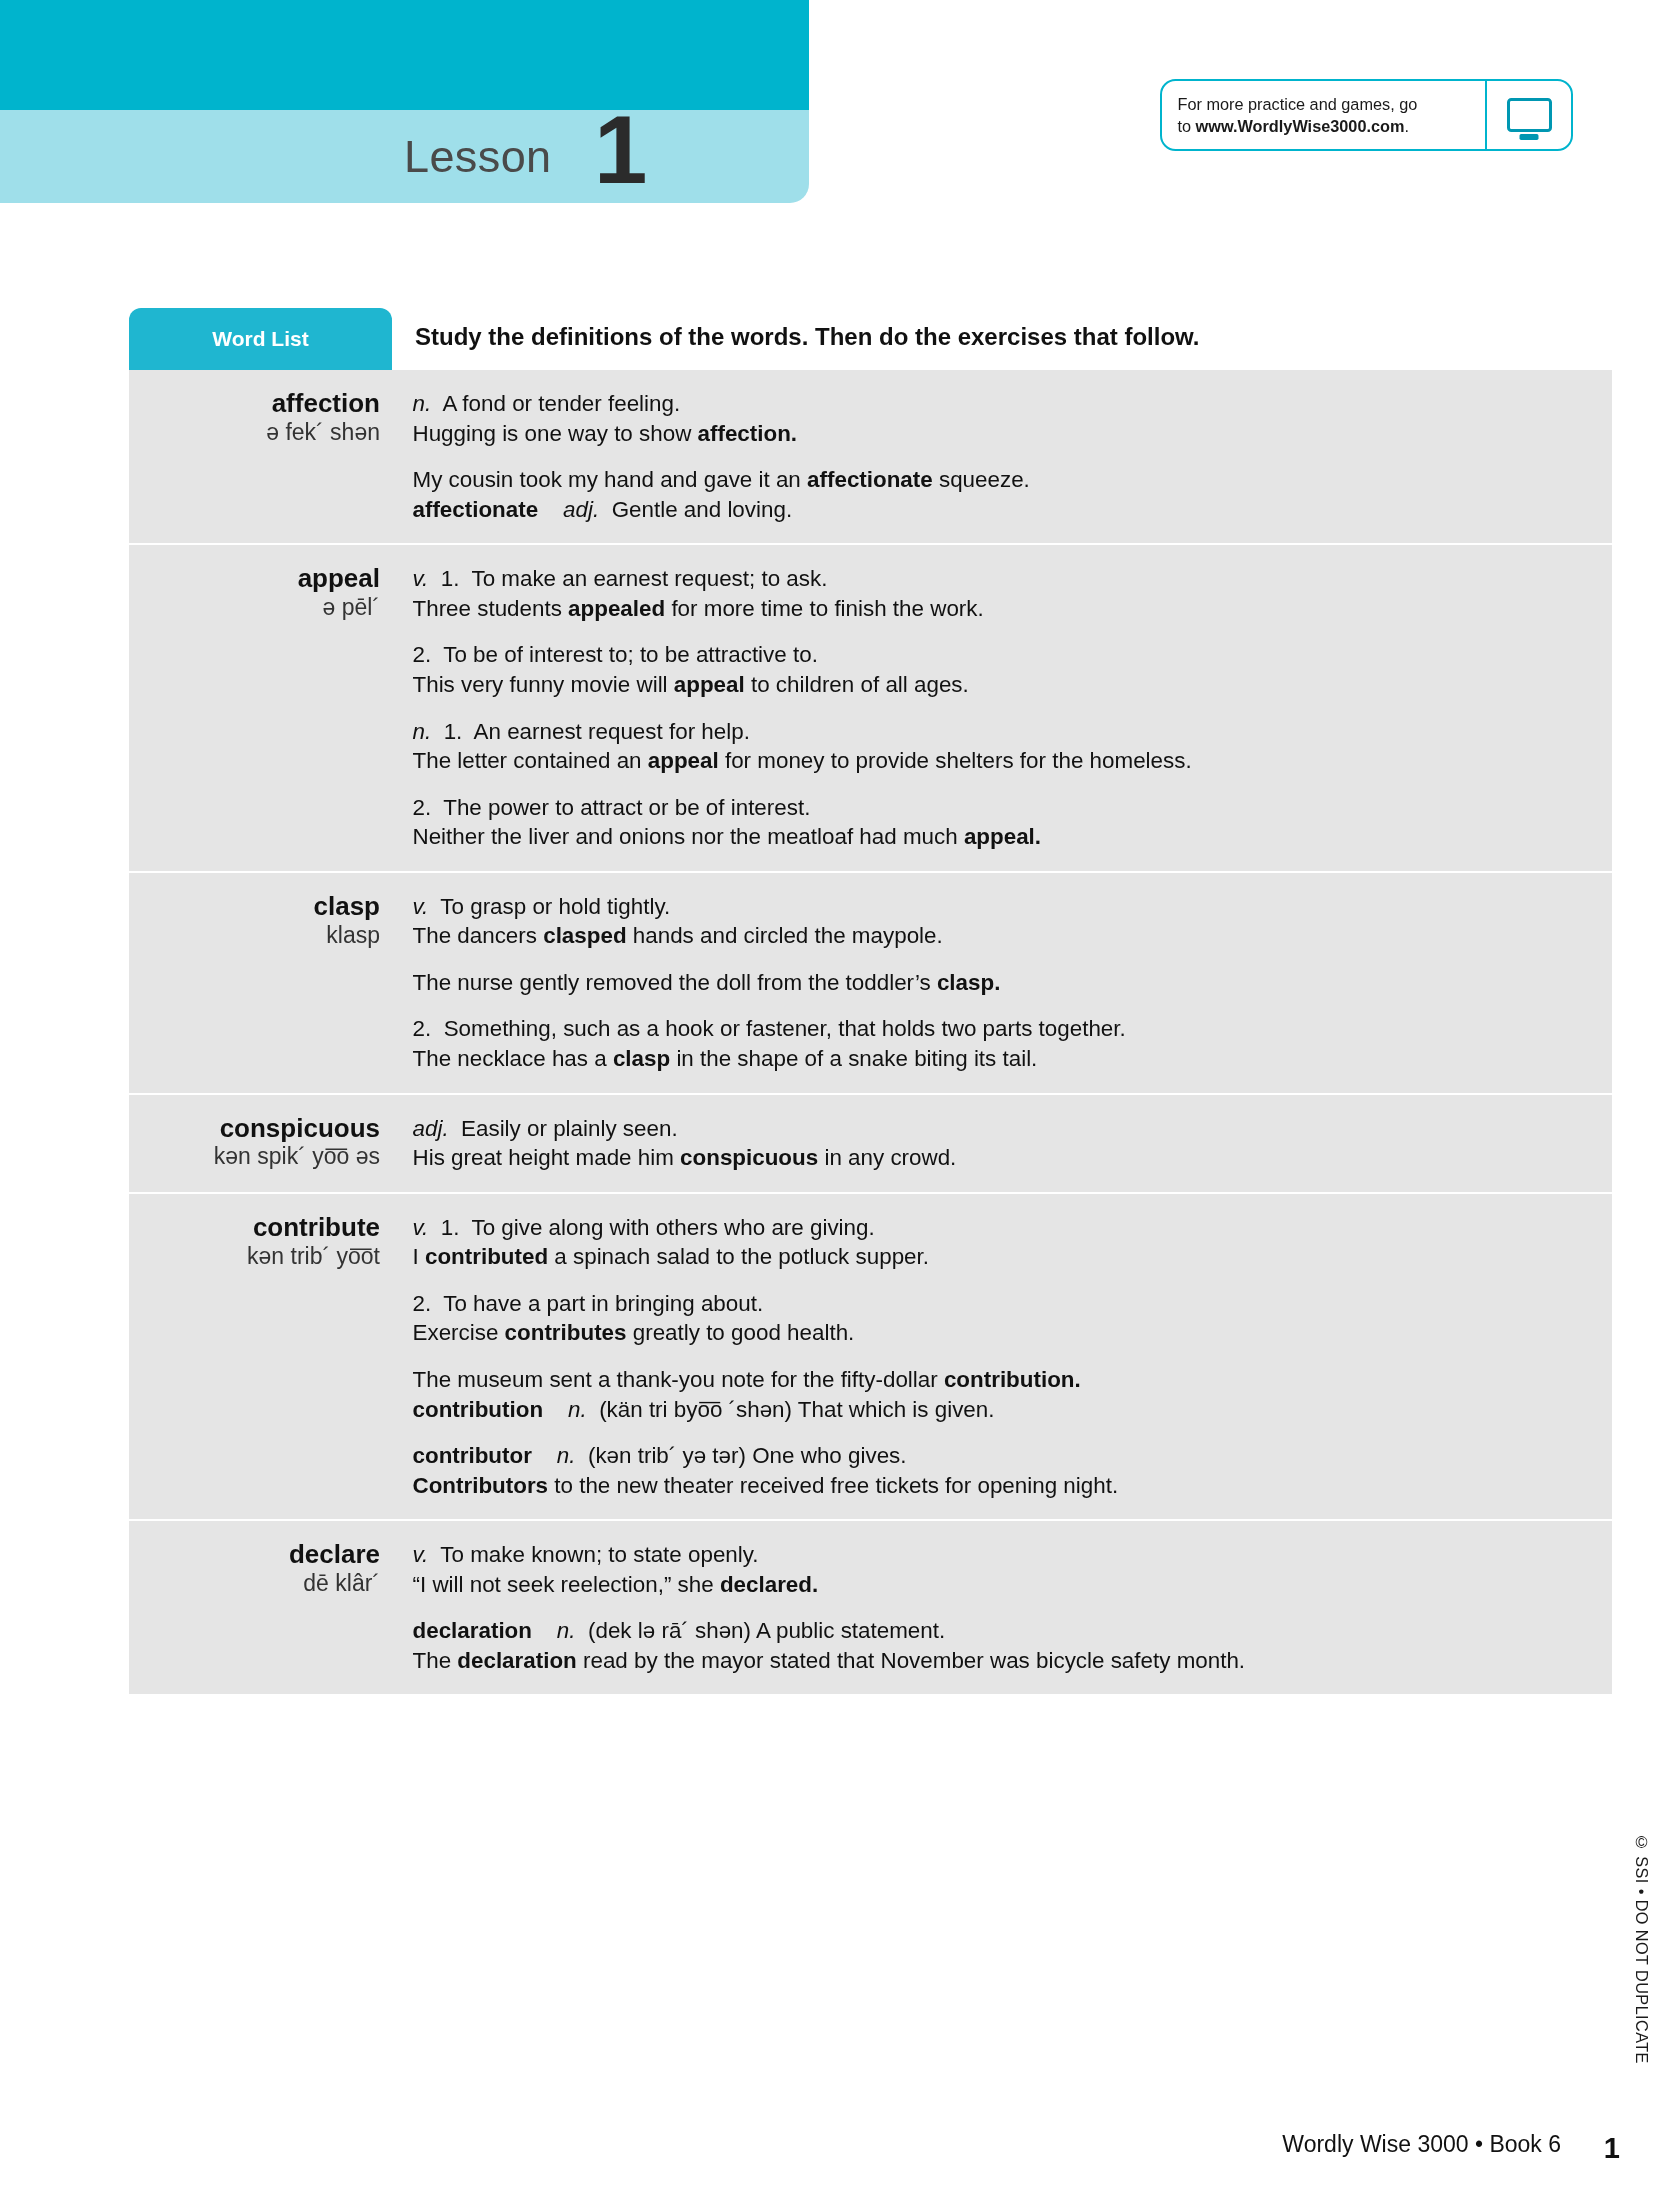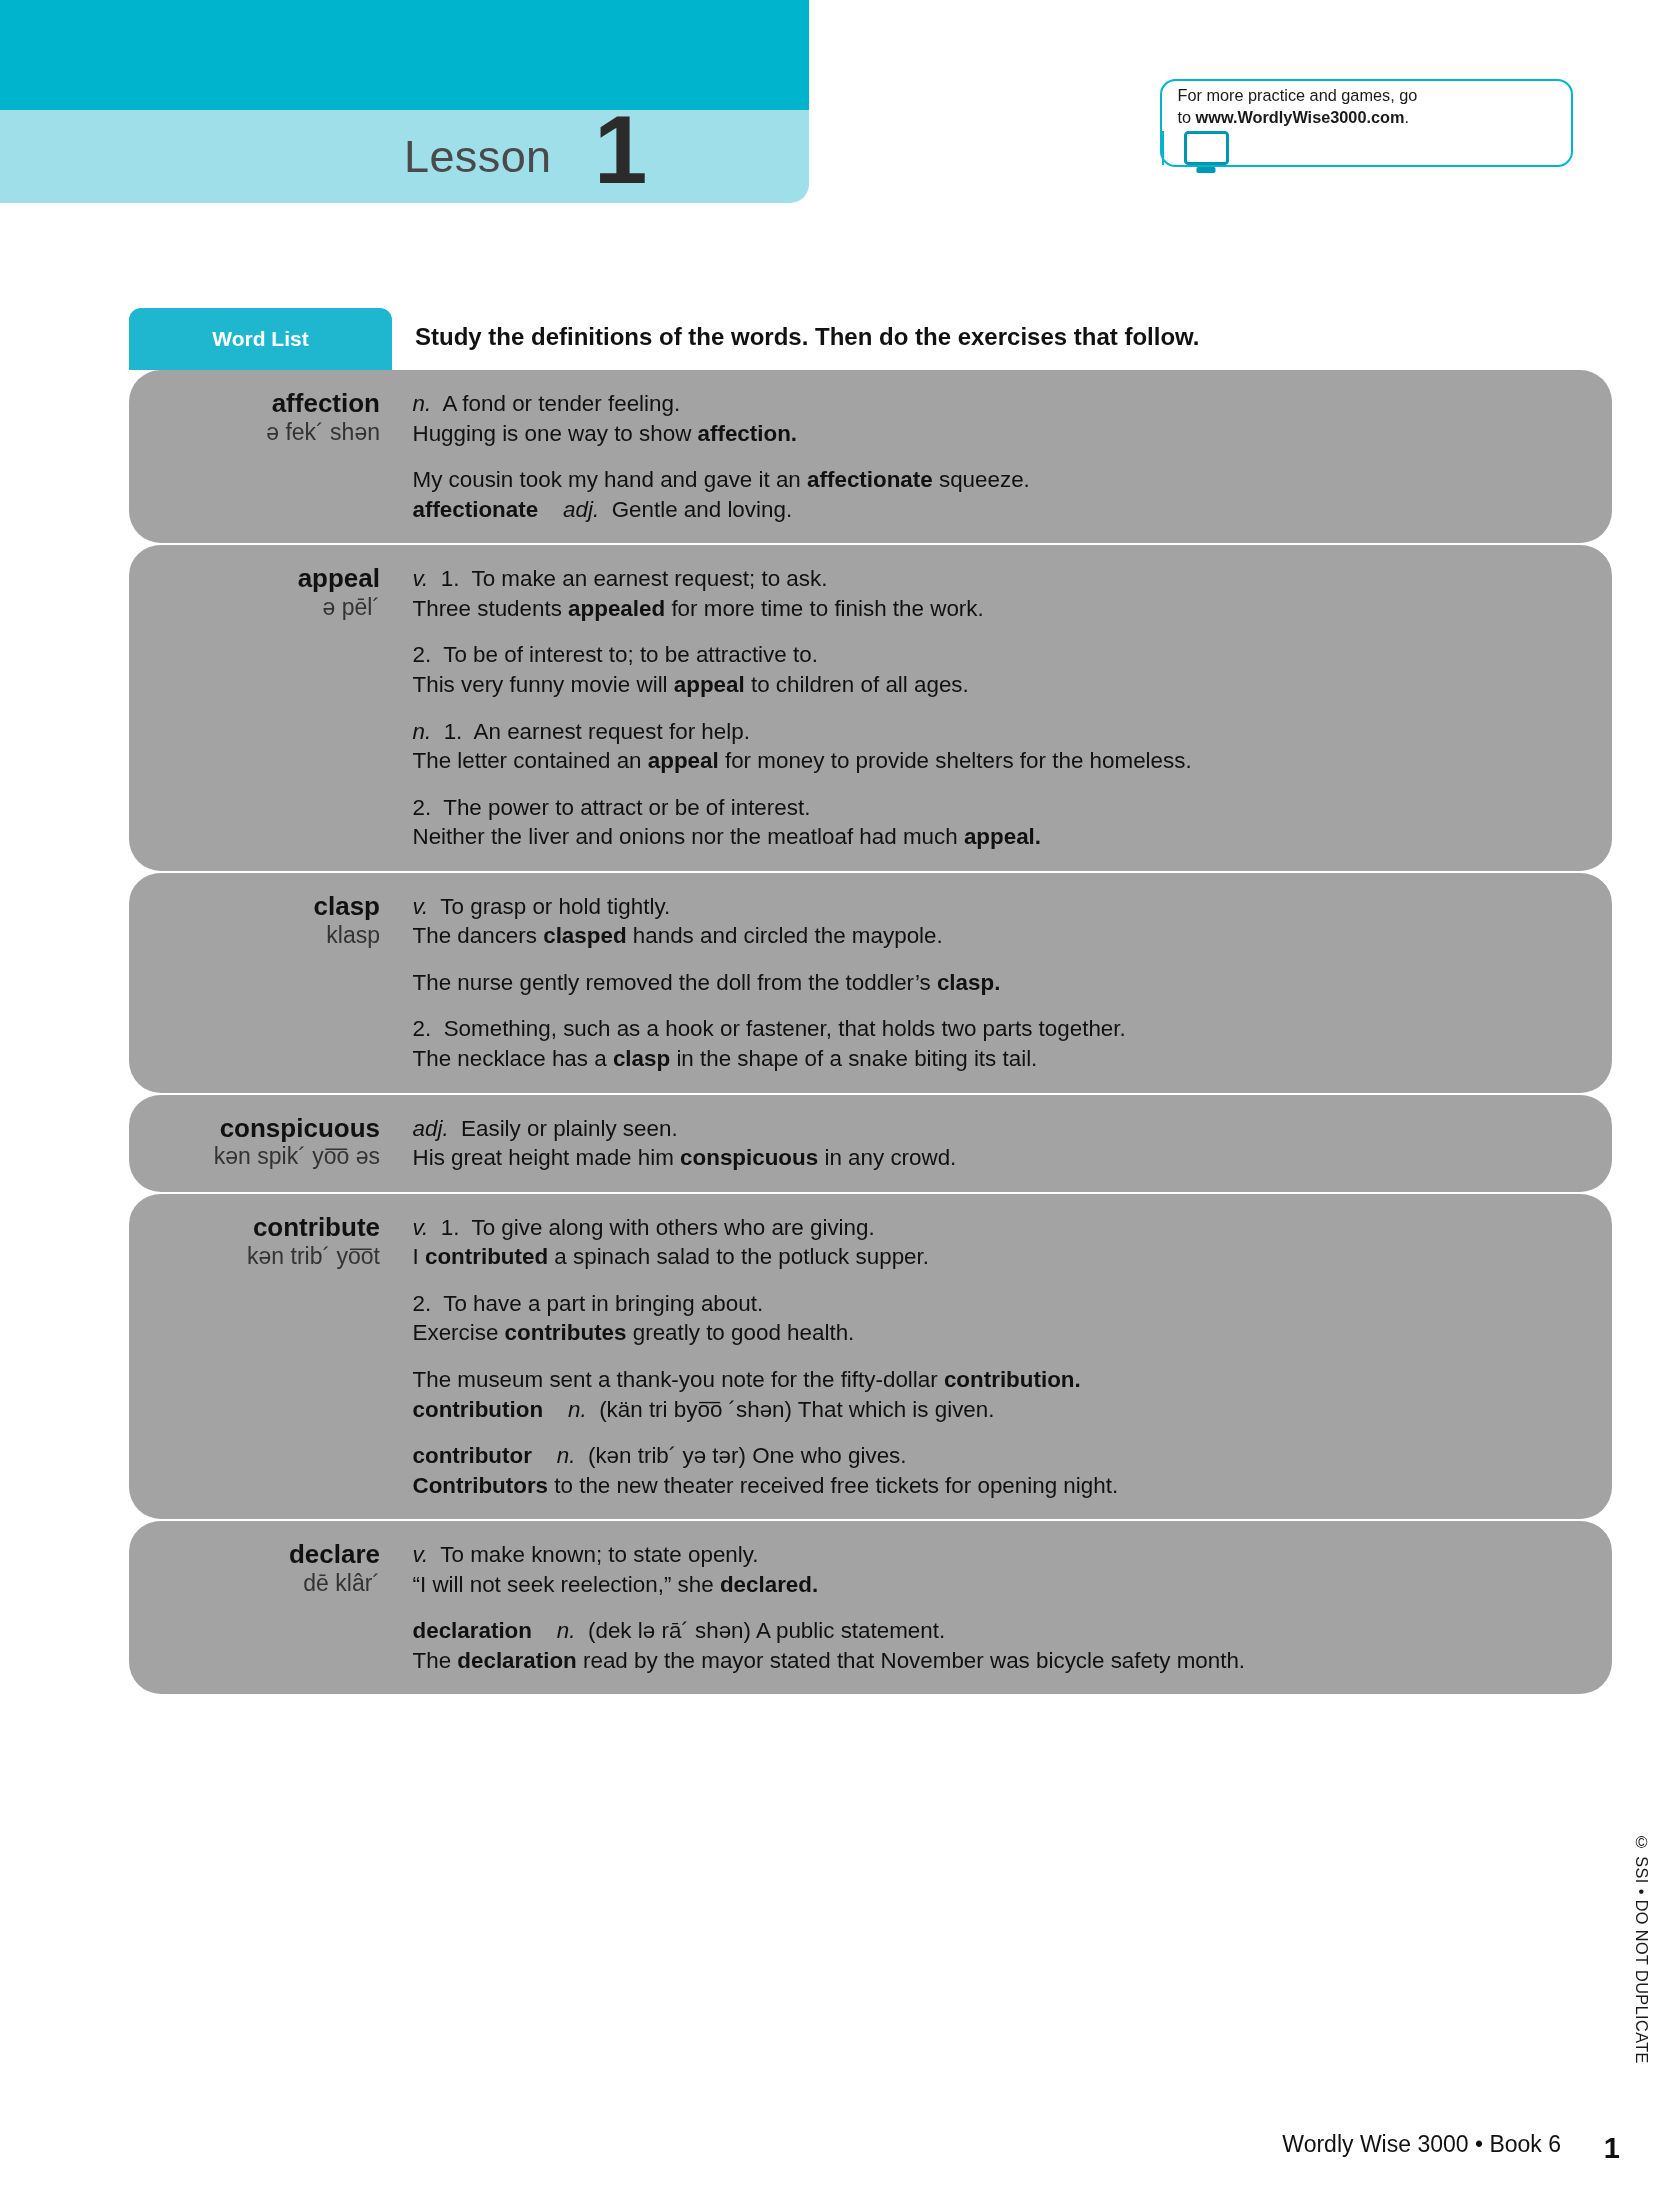--- a/index.html
+++ b/index.html
@@ -52,27 +52,26 @@
     color: #2b2b2b;
     line-height: 1;
   }
 
   
   .practice-box {
     position: absolute;
     left: 1160px;
     top: 79px;
     width: 413px;
-    height: 88px;
+    height: 72px;
     border: 2.6px solid #00b4cd;
     border-radius: 15.5px;
     box-sizing: border-box;
     display: flex;
     align-items: stretch;
-    flex-direction: column;
   }
   .practice-text {
     flex: 1;
     display: flex;
     align-items: center;
     padding: 0 13.8px 0 15.5px;
     font-size: 16.3px;
     line-height: 1.35;
     color: #1a1a1a;
   }
@@ -131,24 +130,23 @@
 
   
   .entries {
     position: absolute;
     left: 129px;
     top: 370px;
     width: 1483px;
   }
   .entry {
     display: flex;
-    background: #a3a3a3;
+    background: #e5e5e5;
     border-top: 2.6px solid #ffffff;
     box-sizing: border-box;
-    border-radius: 32px;
   }
   .entry:first-child { border-top: none; }
   .entry-head {
     width: 268px;
     box-sizing: border-box;
     padding: 19px 17px 17px 0;
     text-align: right;
     flex: 0 0 268px;
   }
   .entry-word {

